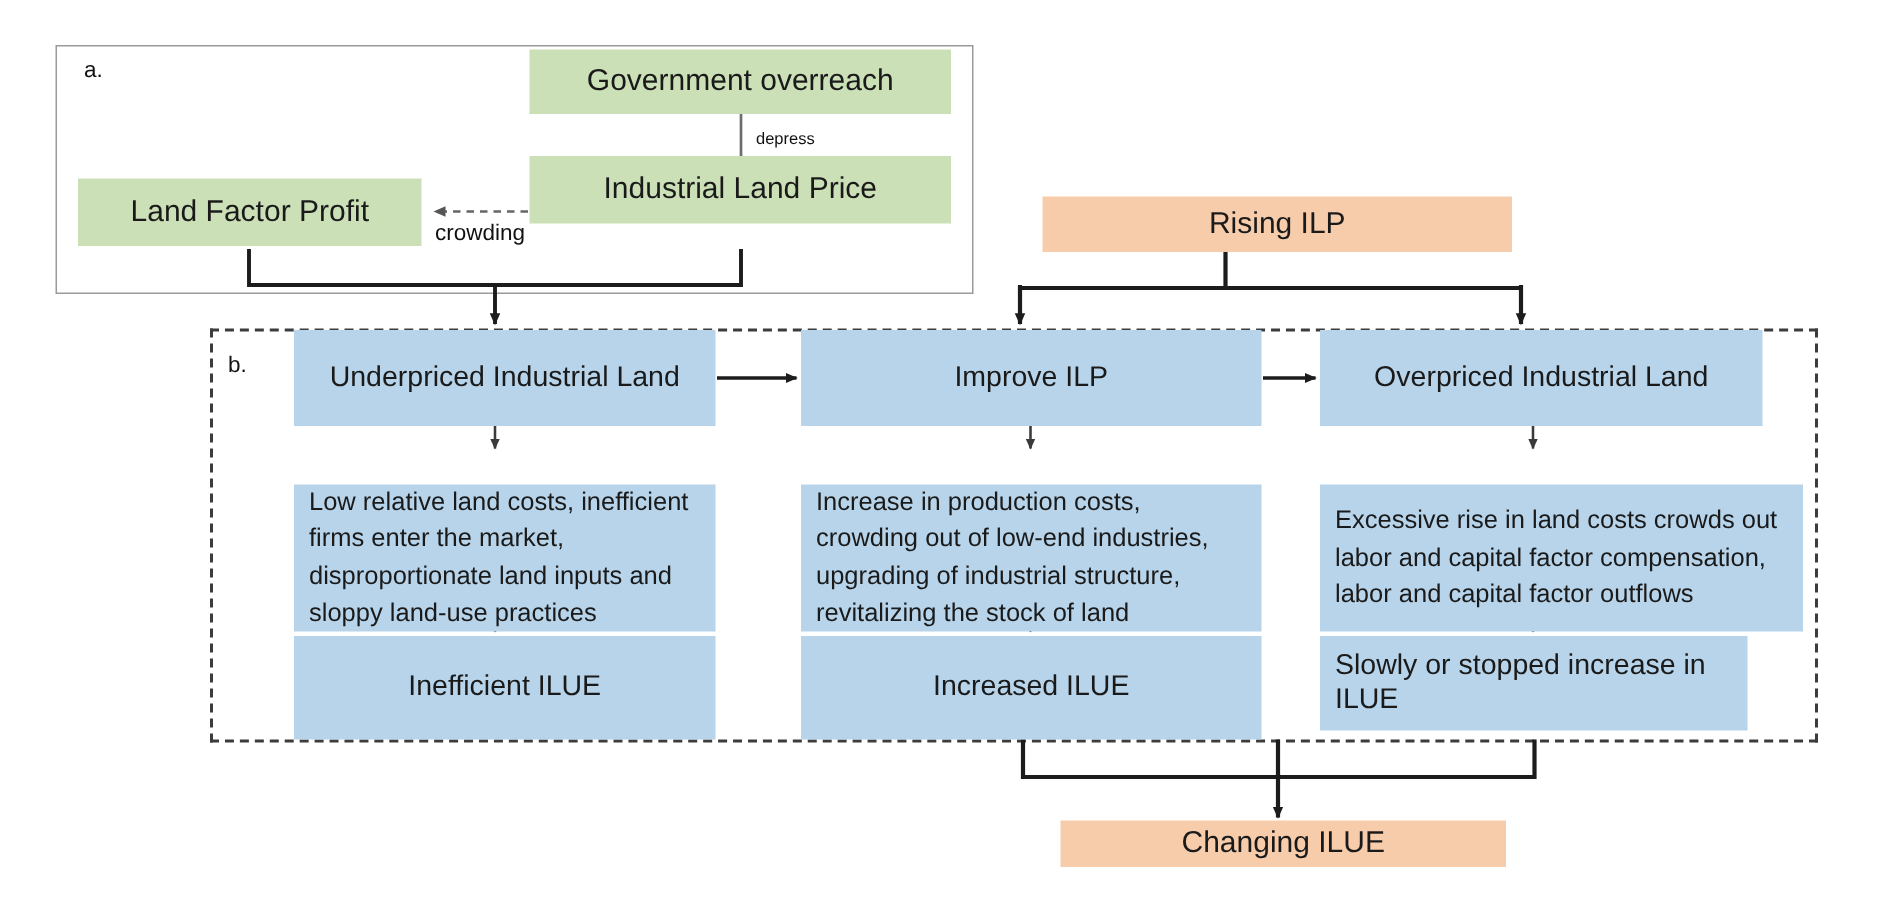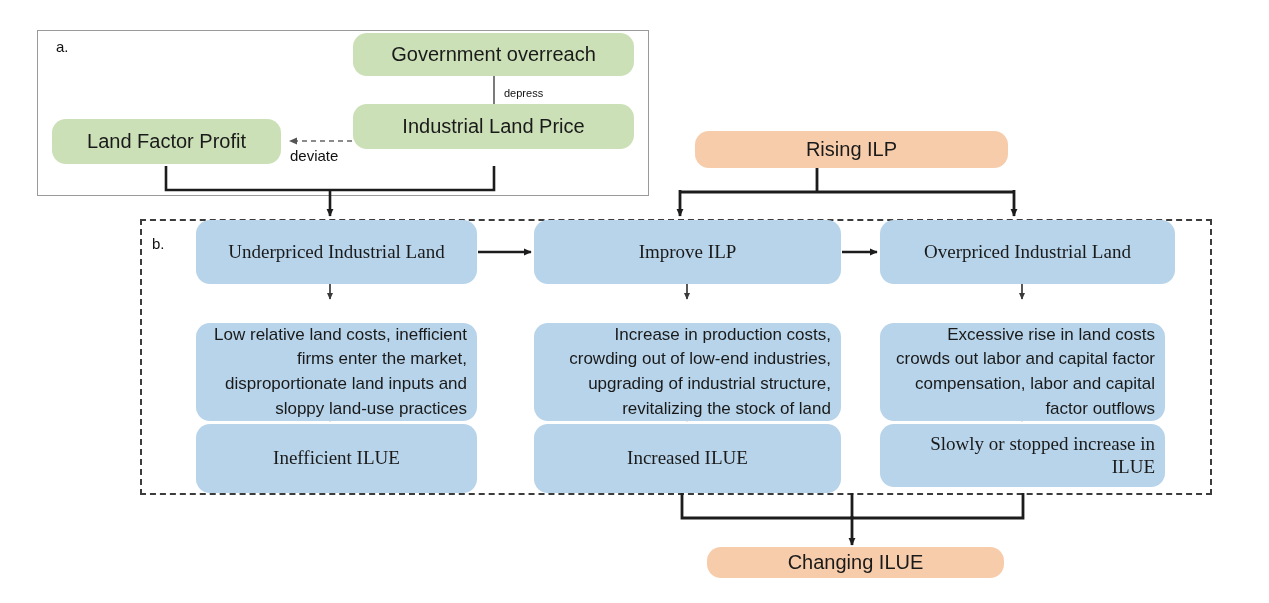--- a/index.html
+++ b/index.html
@@ -1,23 +1,23 @@
 <!DOCTYPE html>
 <html><head>
 <meta charset="utf-8">
 <style>
   html,body{margin:0;padding:0;background:#ffffff;}
   body{font-family:"Liberation Sans","DejaVu Sans",sans-serif;color:#1a1a1a;}
   #canvas{position:relative;width:1269px;height:603px;background:#ffffff;overflow:hidden;}
-  .box{position:absolute;box-sizing:border-box;display:flex;align-items:center;justify-content:center;text-align:right;line-height:1.18;border-radius:14px;}
+  .box{position:absolute;box-sizing:border-box;display:flex;align-items:center;justify-content:center;text-align:left;line-height:1.18;}
   .green{background:#cbe0b6;}
   .blue{background:#b7d4ea;}
   .orange{background:#f7ccab;}
   .t-lg{font-size:20px;}
-  .t-md{font-size:19px;font-family:Liberation Serif, serif;}
+  .t-md{font-size:19px;}
   .t-sm{font-size:17px;line-height:1.45;margin-top:20px;}
   .panel-a{position:absolute;box-sizing:border-box;border:1.5px solid #9a9a9a;background:transparent;}
   .panel-b{position:absolute;box-sizing:border-box;border:2.5px dashed #3c3c3c;background:transparent;}
   .plabel{position:absolute;font-size:15px;color:#111;}
   svg.layer{position:absolute;left:0;top:0;width:1269px;height:603px;pointer-events:none;}
   .noedit{user-select:none;}
 </style>
 </head>
 <body>
 
@@ -106,31 +106,31 @@
     </g>
   </svg>
 
   <div class="box green t-lg noedit" style="left:353px;top:33px;width:281px;height:43px;">Government overreach</div>
 
   <div class="box green t-lg noedit" style="left:353px;top:104px;width:281px;height:45px;">Industrial Land Price</div>
 
   <div class="box green t-lg noedit" style="left:52px;top:119px;width:229px;height:45px;">Land Factor Profit</div>
 
   <div class="plabel noedit" style="left:504px;top:87px;font-size:11px;">depress</div>
-  <div class="plabel noedit" style="left:290px;top:147px;font-size:15px;">deviate</div>
+  <div class="plabel noedit" style="left:290px;top:147px;font-size:15px;">crowding</div>
 
   <div class="box orange t-lg noedit" style="left:695px;top:131px;width:313px;height:37px;">Rising ILP</div>
 
   <div class="box blue t-md noedit" style="left:196px;top:220px;width:281px;height:64px;padding:0 6px;">Underpriced Industrial Land</div>
   <div class="box blue t-sm noedit" style="left:196px;top:303px;width:281px;height:98px;padding:0 10px;">Low relative land costs, inefficient firms enter the market, disproportionate land inputs and sloppy land-use practices</div>
   <div class="box blue t-md noedit" style="left:196px;top:424px;width:281px;height:69px;">Inefficient ILUE</div>
 
   <div class="box blue t-md noedit" style="left:534px;top:220px;width:307px;height:64px;padding:0 20px;">Improve ILP</div>
   <div class="box blue t-sm noedit" style="left:534px;top:303px;width:307px;height:98px;padding:0 10px;">Increase in production costs, crowding out of low-end industries, upgrading of industrial structure, revitalizing the stock of land</div>
   <div class="box blue t-md noedit" style="left:534px;top:424px;width:307px;height:69px;">Increased ILUE</div>
 
   <div class="box blue t-md noedit" style="left:880px;top:220px;width:295px;height:64px;padding:0 6px;">Overpriced Industrial Land</div>
-  <div class="box blue t-sm noedit" style="left:880px;top:303px;width:285px;height:98px;padding:0 10px;">Excessive rise in land costs crowds out labor and capital factor compensation, labor and capital factor outflows</div>
+  <div class="box blue t-sm noedit" style="left:880px;top:303px;width:322px;height:98px;padding:0 10px;">Excessive rise in land costs crowds out labor and capital factor compensation, labor and capital factor outflows</div>
   <div class="box blue t-md noedit" style="left:880px;top:424px;width:285px;height:63px;padding:0 10px;">Slowly or stopped increase in ILUE</div>
 
   <div class="box orange t-lg noedit" style="left:707px;top:547px;width:297px;height:31px;">Changing ILUE</div>
 
 </div>
 
 </body></html>

